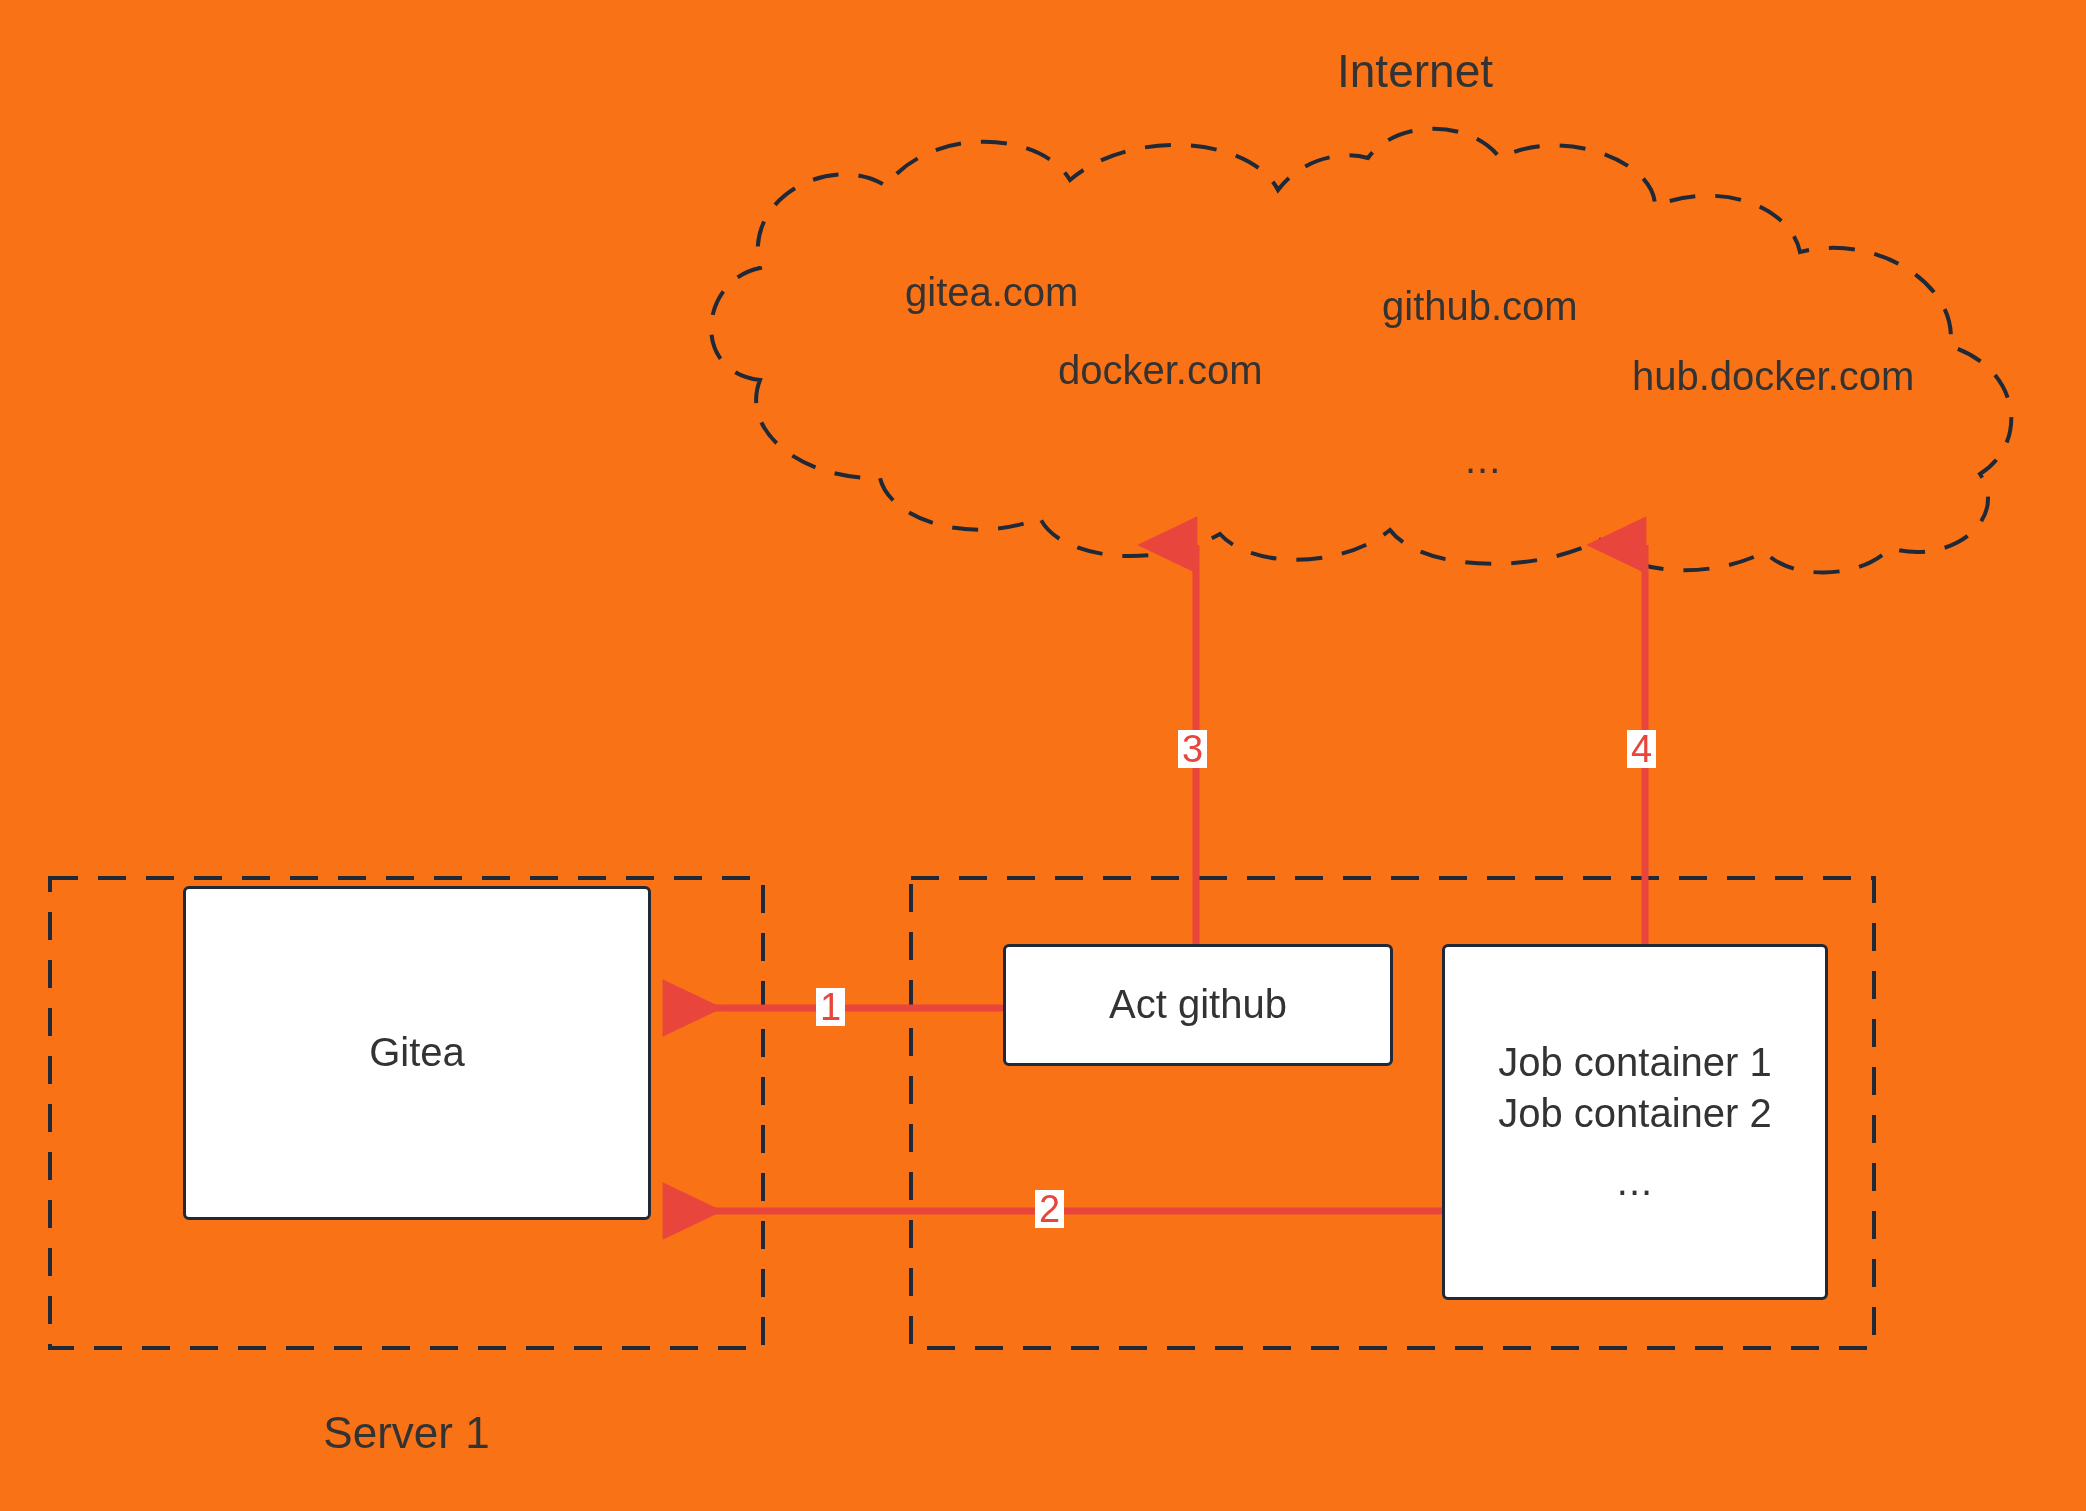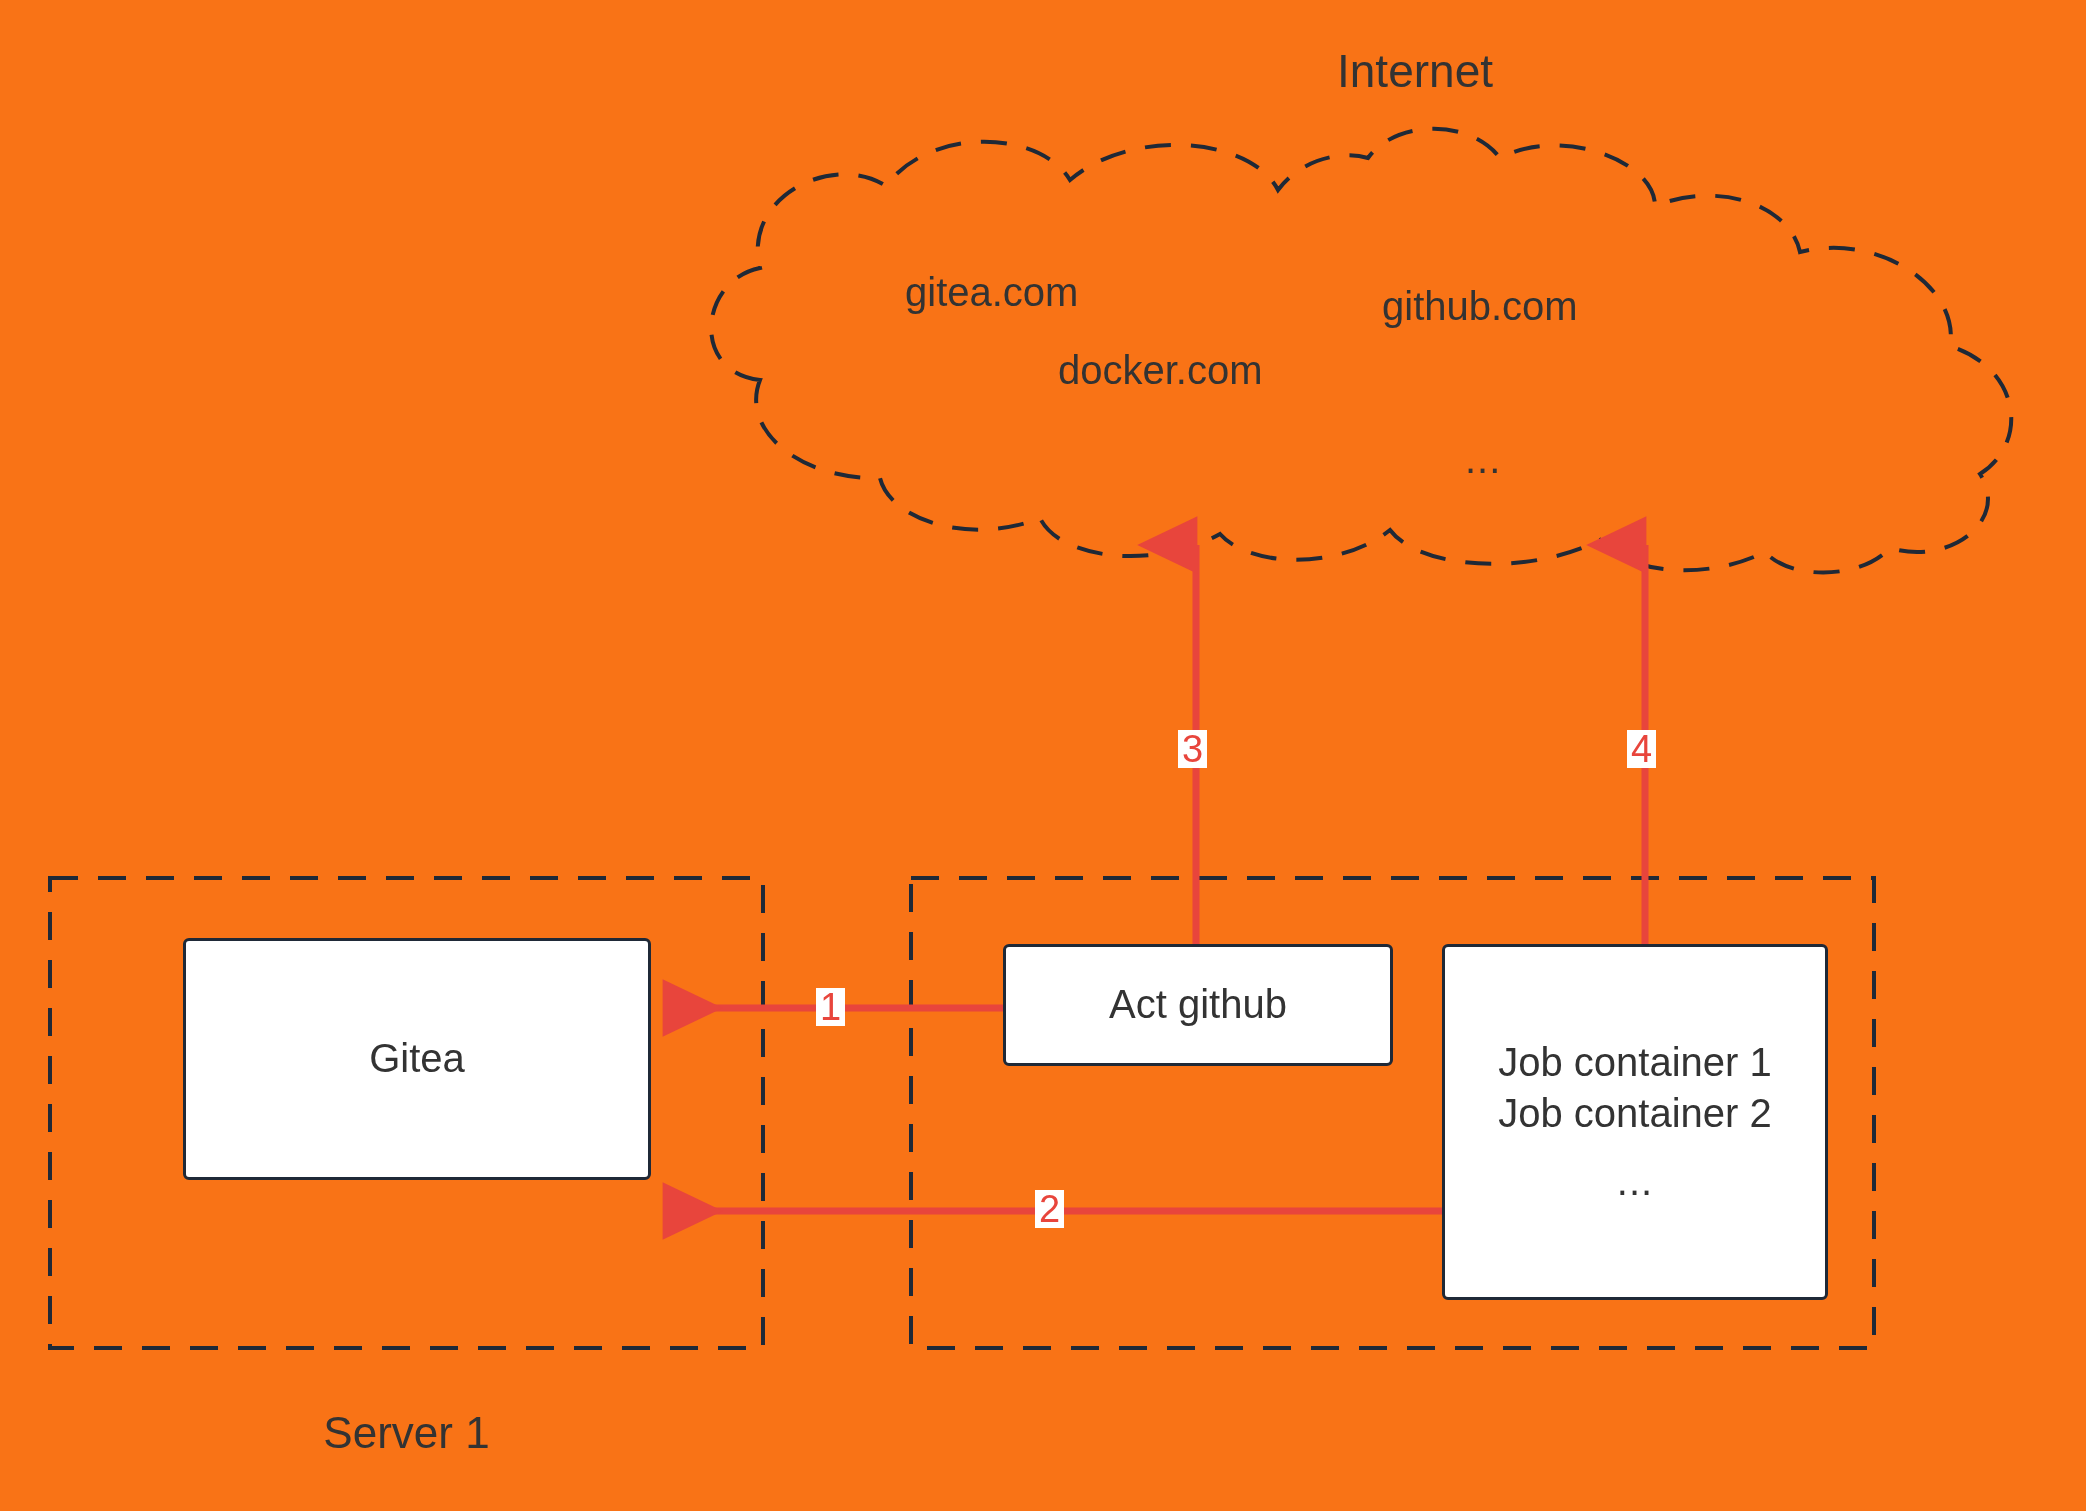--- a/index.html
+++ b/index.html
@@ -68,22 +68,22 @@
     box-sizing: border-box;
     display: flex;
     flex-direction: column;
     align-items: center;
     justify-content: center;
     font-size: 40px;
     color: #333333;
     line-height: 1.28;
   }
   #gitea-box {
-    left: 183px; top: 938px;
-    width: 468px; height: 242px; border-radius: 6px;
+    left: 183px; top: 886px;
+    width: 468px; height: 334px; border-radius: 6px;
   }
   #act-runner-box {
     left: 1003px; top: 944px;
     width: 390px; height: 122px;
   }
   #job-container-box {
     left: 1442px; top: 944px;
     width: 386px; height: 356px; text-align: center;
   }
   #job-container-box .jc-line { display: block; }
@@ -164,20 +164,21 @@
     <line x1="1645" y1="944" x2="1645" y2="545" stroke="#E8453C" stroke-width="7" marker-end="url(#arrowhead-red-up)"></line>
   </svg>
 
   <div class="lbl" id="internet-title">
     <span id="internet-title-inner">Internet</span>
   </div>
 
   <div class="lbl cloud-label" id="cloud-label-gitea">gitea.com</div>
   <div class="lbl cloud-label" id="cloud-label-npmjs">github.com</div>
   <div class="lbl cloud-label" id="cloud-label-github">docker.com</div>
+  <div class="lbl cloud-label" id="cloud-label-hubdock">hub.docker.com</div>
   <div class="lbl cloud-label" id="cloud-label-ellipsis">...</div>
 
   <div class="node-box" id="gitea-box">
     <span>Gitea</span>
   </div>
 
   <div class="node-box" id="act-runner-box">
     <span>Act github</span>
   </div>
 

